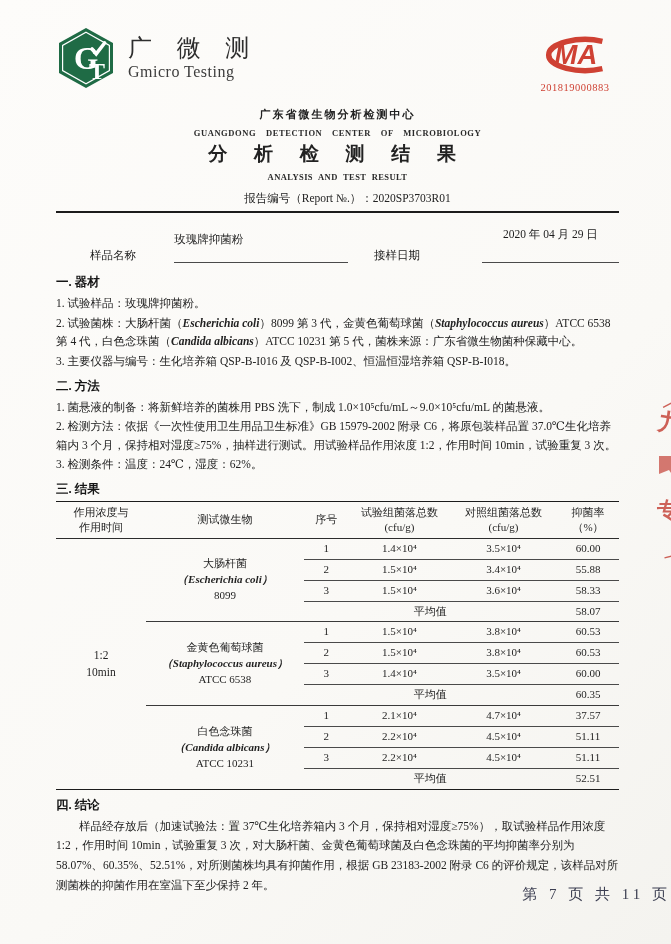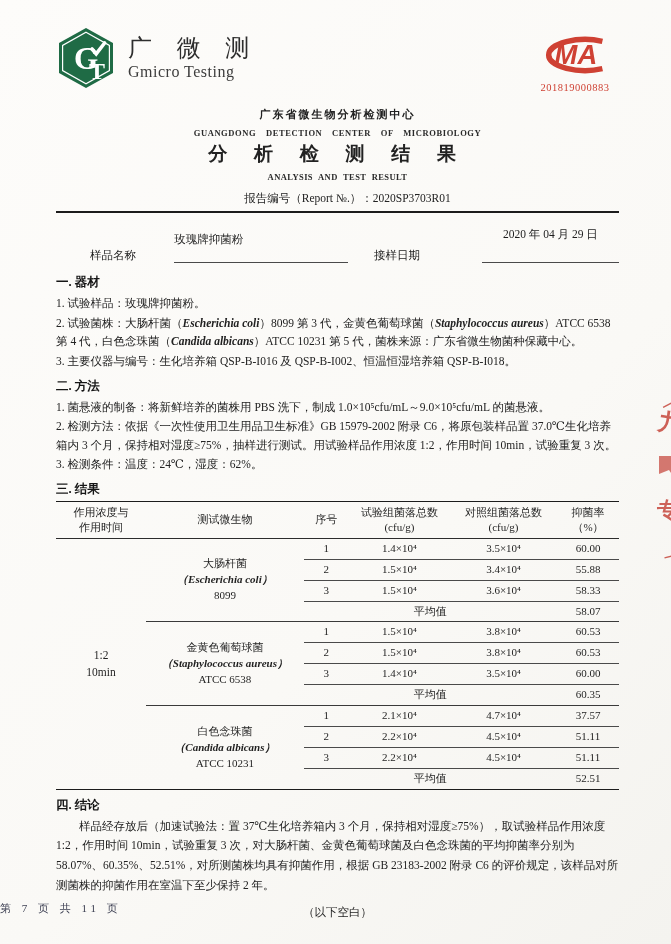--- a/index.html
+++ b/index.html
@@ -68,22 +68,22 @@
   td.cond{border-bottom:1.8px solid #1c1c1c;font-size:11.5px;line-height:1.8;}
   .org-latin{font-style:italic;font-weight:bold;}
   .c1{width:16%;} .c2{width:28%;} .c3{width:8%;} .c4{width:18%;} .c5{width:19%;} .c6{width:11%;}
 
   
   .concl p.body{ text-indent:2em; font-size:11.5px; line-height:1.7; margin:2px 0;}
   .blank-note{text-align:center;font-size:11.5px;margin-top:10px;}
 
   
   .footer{
-    position:absolute;bottom:28px;left:0;width:100%;text-align:left;
-    font-size:11px;letter-spacing:4px;color:#3c3f52;
+    position:absolute;bottom:40px;left:0;width:100%;text-align:right;
+    font-size:15px;letter-spacing:4px;color:#3c3f52;
   }
 
   
   .seal{position:absolute;right:0;top:394px;width:34px;height:180px;color:#c6473c;pointer-events:none;}
   .seal .frag{position:absolute;font-weight:bold;opacity:.85;
     font-family:"Liberation Sans","DejaVu Sans",sans-serif;}
   .seal .f1{top:2px;right:-4px;font-size:13px;transform:rotate(-28deg);}
   .seal .f2{top:13px;right:-11px;font-size:24px;transform:rotate(8deg);}
   .seal .f3{top:60px;right:-6px;}
   .seal .f4{top:102px;right:-7px;font-size:21px;}
@@ -259,21 +259,20 @@
             <td class="tb" colspan="3">平均值</td>
             <td class="tb">52.51</td>
           </tr>
         </tbody>
       </table>
     </div>
 
     <div class="sec concl">
       <h3>四. 结论</h3>
       <p class="body">样品经存放后（加速试验法：置 37℃生化培养箱内 3 个月，保持相对湿度≥75%），取试验样品作用浓度 1:2，作用时间 10min，试验重复 3 次，对大肠杆菌、金黄色葡萄球菌及白色念珠菌的平均抑菌率分别为 58.07%、60.35%、52.51%，对所测菌株均具有抑菌作用，根据 GB 23183-2002 附录 C6 的评价规定，该样品对所测菌株的抑菌作用在室温下至少保持 2 年。</p>
-      <div class="blank-note">（以下空白）</div>
     </div>
 
   </div>
 
   <div class="seal">
     <div class="frag f1">—</div>
     <div class="frag f2">九</div>
     <svg class="frag f3" width="20" height="30" viewBox="0 0 20 30">
       <polygon points="2,2 20,2 20,28 12,16 2,20" fill="#c6473c" opacity="0.85"></polygon>
     </svg>

